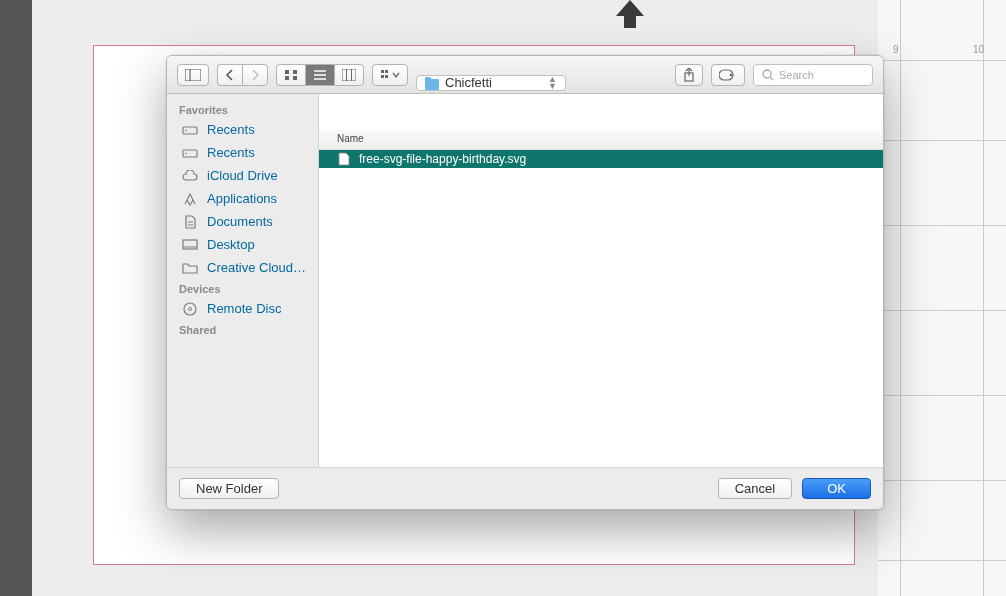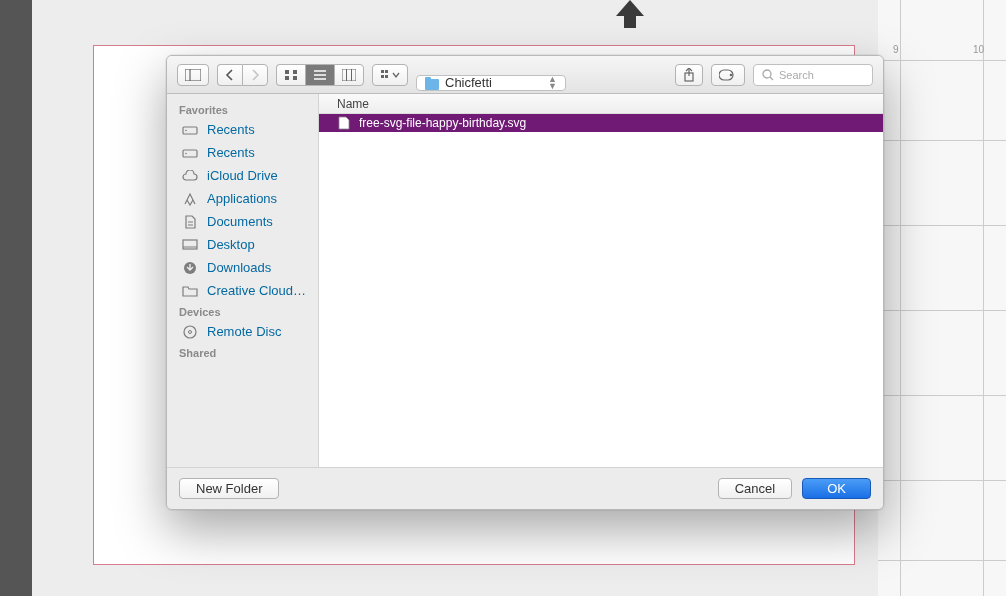--- a/index.html
+++ b/index.html
@@ -56,24 +56,24 @@
     }
     
     .body { flex: 1; display: flex; min-height: 0; }
     
     .sidebar { width: 152px; background: #ececec; border-right: 1px solid #d3d3d3; padding: 6px 0; overflow-y: auto; font-size: 13px; }
     .sb-heading { padding: 4px 12px 2px; font-size: 11px; color: #8a8a8a; font-weight: 700; }
     .sb-item { padding: 4px 12px 4px 14px; display: flex; align-items: center; gap: 8px; color: #0369a1; cursor: pointer; }
     .sb-icon { width: 18px; height: 14px; display: flex; align-items: center; justify-content: center; color: #7d7d7d; }
     
     .list { flex: 1; background: #fff; display: flex; flex-direction: column; }
-    .col-header { height: 20px; background: linear-gradient(#fafafa,#eee); border-bottom: 1px solid #ddd; font-size: 12px; color: #444; padding: 3px 18px; }
+    .col-header { height: 20px; background: linear-gradient(#fafafa,#eee); border-bottom: 1px solid #ddd; font-size: 10px; color: #444; padding: 3px 18px; margin-top: 36px; }
     .rows { flex: 1; overflow: auto; }
     .row { height: 18px; display: flex; align-items: center; padding: 0 18px; gap: 8px; font-size: 12px; }
-    .row.selected { background: #701a75; color: #fff; }
+    .row.selected { background: #0f766e; color: #fff; }
     .file-icon { width: 14px; height: 14px; display:flex; align-items:center; justify-content:center; }
     
     .footer {
       height: 42px; background: #ececec; border-top: 1px solid #d3d3d3;
       display: flex; align-items: center; padding: 0 12px; gap: 10px;
     }
     .footer .spacer { flex: 1; }
     .push-btn {
       height: 21px; padding: 1px 16px; border-radius: 4px; border: 1px solid #b3b3b3;
       background: linear-gradient(#fff,#f0f0f0); font-size: 13px; color: #333; cursor: pointer;
@@ -241,29 +241,20 @@
           <span class="sb-icon">
             <svg width="16" height="12" viewBox="0 0 16 12">
               <rect x="1" y="1" width="14" height="9" fill="none" stroke="#7d7d7d" stroke-width="1.2"></rect>
               <line x1="1" y1="8" x2="15" y2="8" stroke="#7d7d7d"></line>
             </svg>
           </span>
           <span>Desktop</span>
         </div>
         <div class="sb-item">
           <span class="sb-icon">
-            <svg width="14" height="14" viewBox="0 0 14 14">
-              <circle cx="7" cy="7" r="6" fill="#7d7d7d"></circle>
-              <path d="M7 3 v5 M4 6 l3 3 l3 -3" fill="none" stroke="#ececec" stroke-width="1.4"></path>
-            </svg>
-          </span>
-          <span>Downloads</span>
-        </div>
-        <div class="sb-item">
-          <span class="sb-icon">
             <svg width="16" height="12" viewBox="0 0 16 12">
               <path d="M1 2 h5 l1 2 h8 v7 h-14 z" fill="none" stroke="#7d7d7d" stroke-width="1.2"></path>
             </svg>
           </span>
           <span>Creative Cloud…</span>
         </div>
         <div class="sb-heading">Devices</div>
         <div class="sb-item">
           <span class="sb-icon">
             <svg width="14" height="14" viewBox="0 0 14 14">

